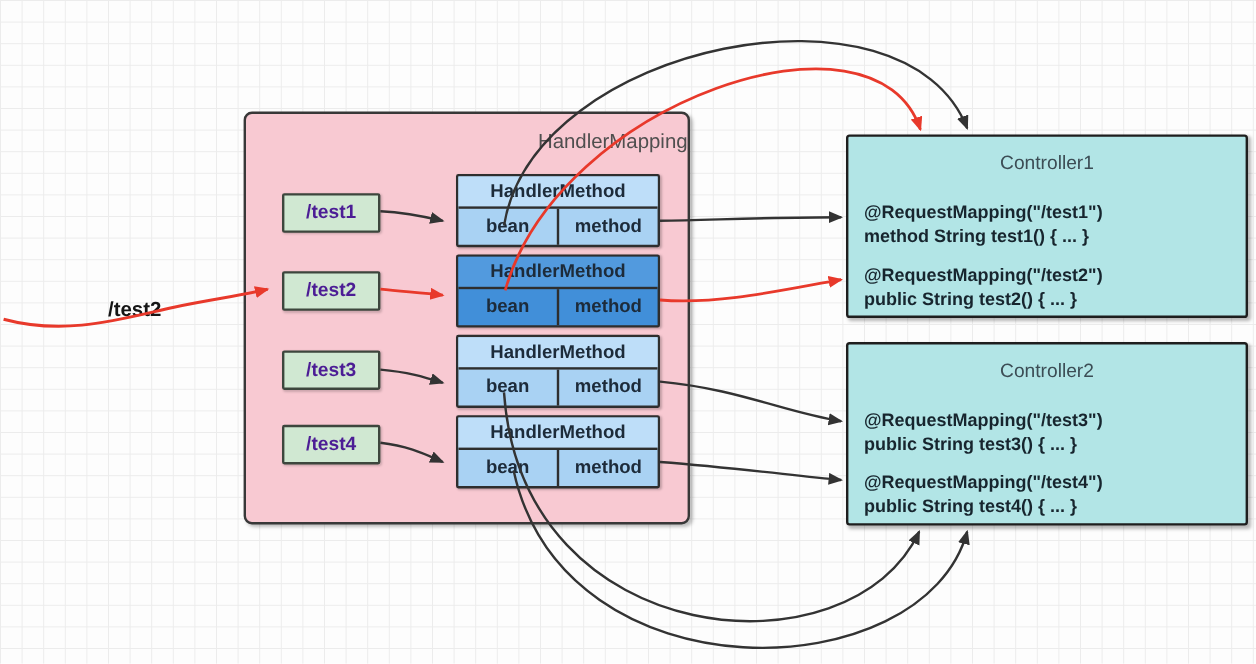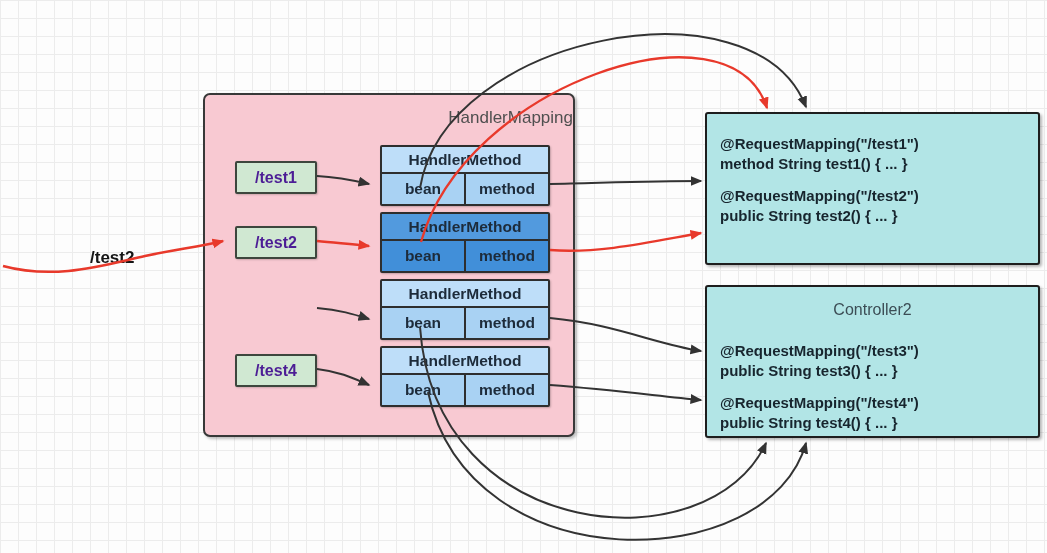--- a/index.html
+++ b/index.html
@@ -80,20 +80,21 @@
 </head>
 <body>
 
 <div id="canvas">
 
   <div class="pink-container">
     <div class="pc-title">HandlerMapping</div>
 
     <div class="path-box" style="top:66px">/test1</div>
     <div class="path-box" style="top:131px">/test2</div>
+    <div class="path-box" style="top:197px">/test3</div>
     <div class="path-box" style="top:259px">/test4</div>
 
     <div class="hm-table" style="top:50px">
       <div class="hm-header">HandlerMethod</div>
       <div class="hm-row">
         <div class="hm-cell">bean</div>
         <div class="hm-cell">method</div>
       </div>
     </div>
 
@@ -116,20 +117,21 @@
     <div class="hm-table" style="top:251px">
       <div class="hm-header">HandlerMethod</div>
       <div class="hm-row">
         <div class="hm-cell">bean</div>
         <div class="hm-cell">method</div>
       </div>
     </div>
   </div>
 
   <div class="controller" style="top:112px">
+    <div class="ctitle">Controller1</div>
     <div class="method-block first">
       <div>@RequestMapping("/test1")</div>
       <div>method String test1() { ... }</div>
     </div>
     <div class="method-block">
       <div>@RequestMapping("/test2")</div>
       <div>public String test2() { ... }</div>
     </div>
   </div>
 

